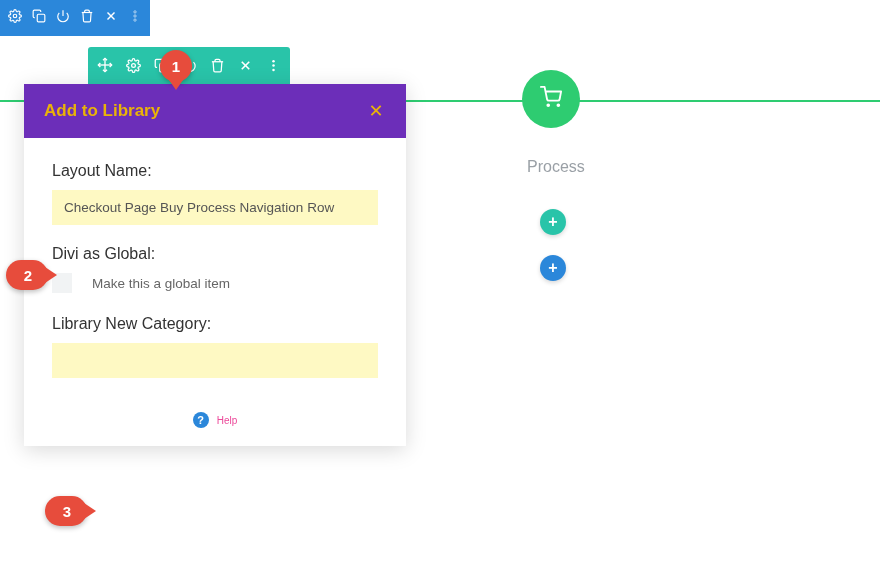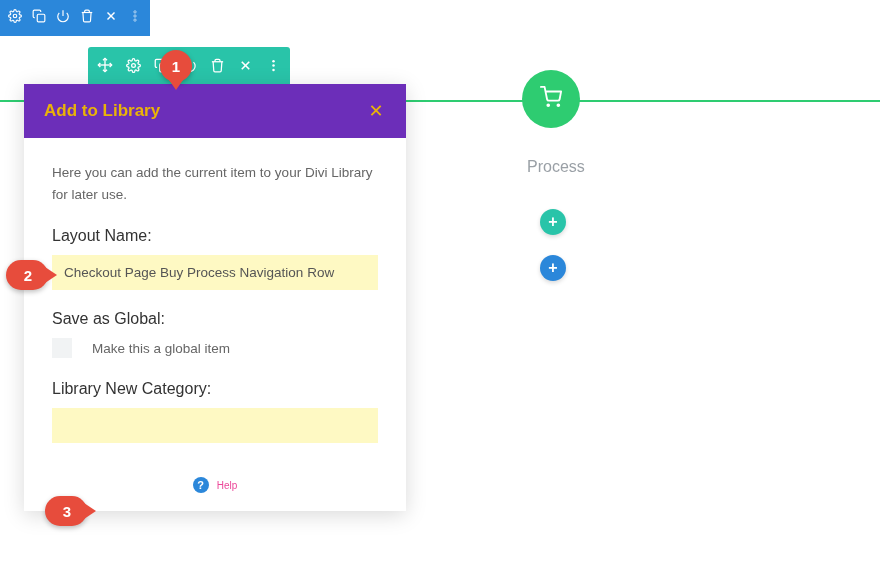--- a/index.html
+++ b/index.html
@@ -402,26 +402,25 @@
 </div>
 
 <div class="modal">
   <div class="modal-header">
     <div class="modal-title">Add to Library</div>
     <div class="modal-close">
       <span>✕</span>
     </div>
   </div>
   <div class="modal-body">
-    <p class="modal-desc">Here you can add the current item to your Divi Library for later use.</p>
 
     <label class="form-label">Layout Name:</label>
     <input class="form-input" type="text" value="Checkout Page Buy Process Navigation Row" style="">
 
-    <label class="form-label">Save as Global:</label>
+    <label class="form-label">Divi as Global:</label>
     <div class="checkbox-row">
       <div class="checkbox-box"></div>
       <span class="checkbox-label">Make this a global item</span>
     </div>
 
     <label class="form-label">Library New Category:</label>
     <input class="form-input" type="text" value="" style="">
 
     <div class="help-row">
       <div class="help-icon">?</div>

